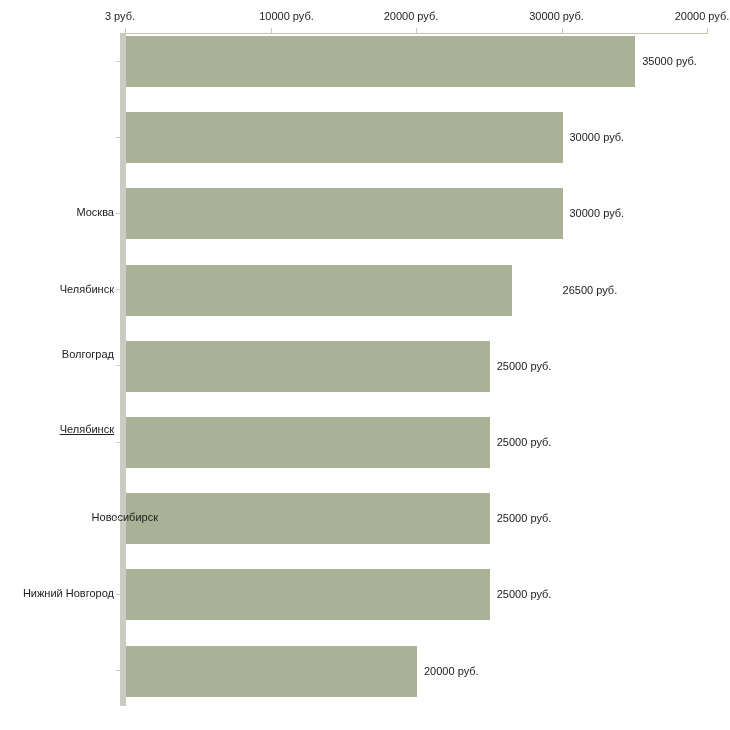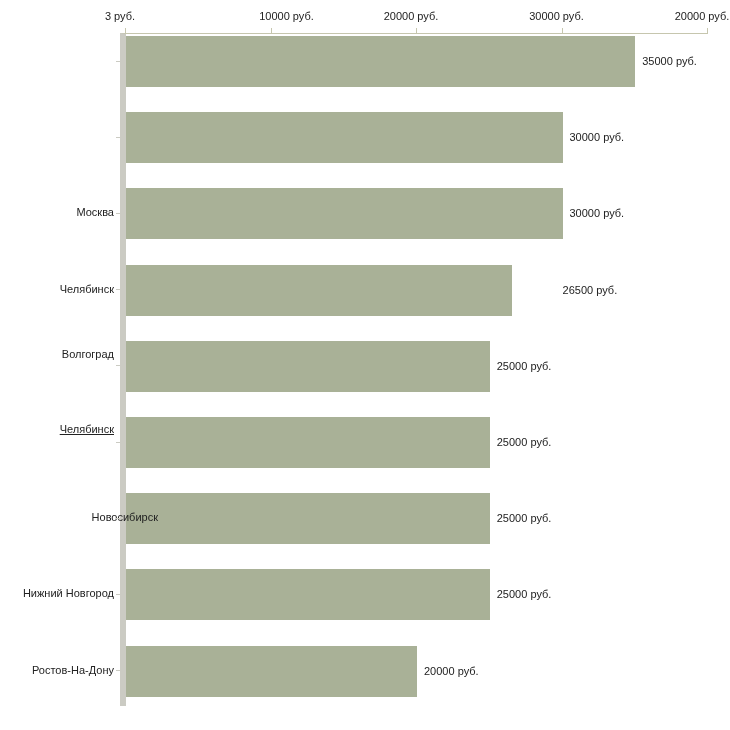--- a/index.html
+++ b/index.html
@@ -108,15 +108,14 @@
     <div class="cat-label" style="top: 263.6px;">Челябинск</div>
     <div class="y-tick" style="top: 289.1px; background: rgb(203, 203, 195);"></div>
     <div class="cat-label" style="top: 329px;">Волгоград</div>
     <div class="y-tick" style="top: 365.3px; background: rgb(203, 203, 195);"></div>
     <div class="cat-label" style="top: 404px; text-decoration: underline;">Челябинск</div>
     <div class="y-tick" style="top: 441.5px; background: rgb(203, 203, 195);"></div>
     <div class="cat-label" style="top: 492.2px; margin-left: 44px;">Новосибирск</div>
     <div class="y-tick" style="top: 517.7px; background: rgb(203, 203, 195);"></div>
     <div class="cat-label" style="top: 568.4px;">Нижний Новгород</div>
     <div class="y-tick" style="top: 593.9px; background: rgb(203, 203, 195);"></div>
-    <div class="cat-label" style="top: 644.6px;">Ростов-На-Дону</div>
     <div class="y-tick" style="top: 670.1px; background: rgb(203, 203, 195);"></div>
   </div>
 
 </body></html>

